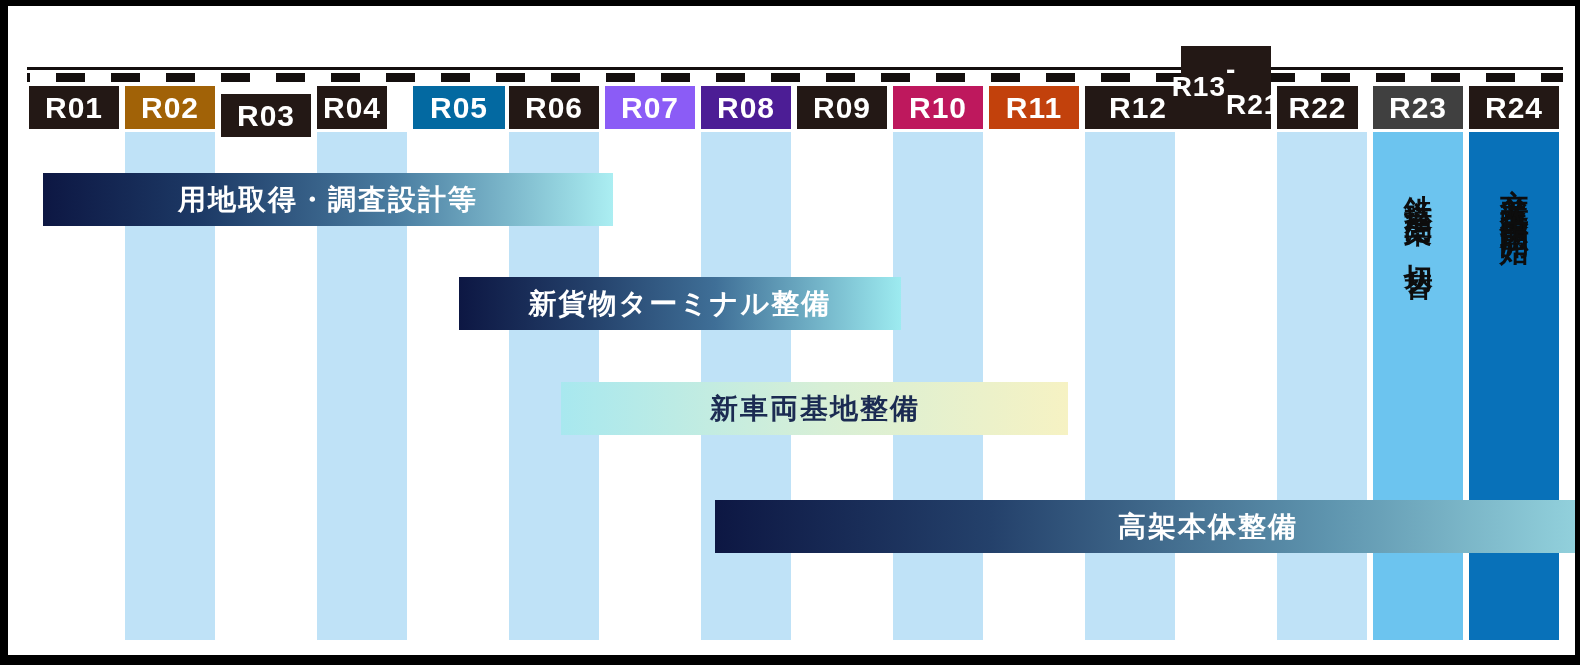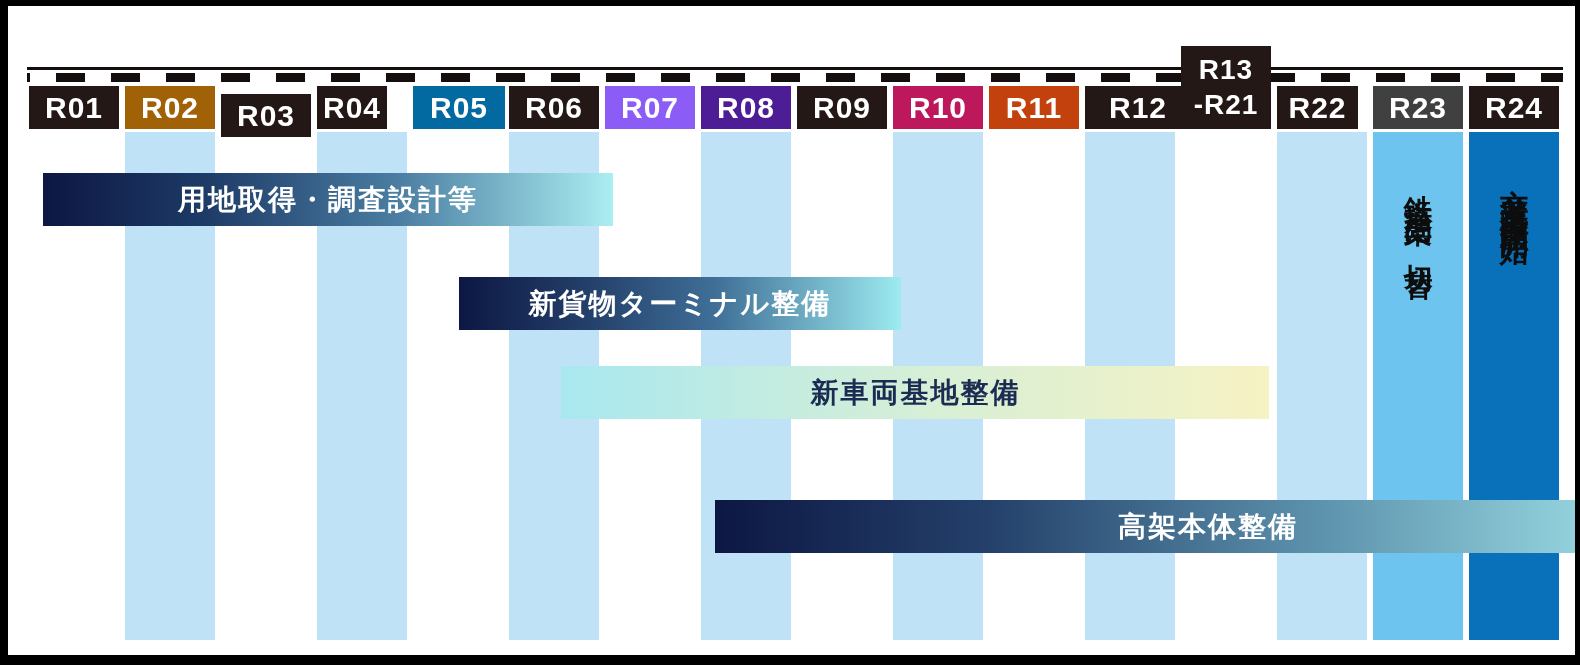--- a/index.html
+++ b/index.html
@@ -20,21 +20,21 @@
     position:absolute;top:73px;left:27px;width:1536px;height:9px;z-index:1;
     background:repeating-linear-gradient(90deg,#140f0e 0 3px,#ffffff 3px 29px,#140f0e 29px 55px);
   }
   .stripe{position:absolute;top:132px;height:508px;z-index:0;}
   .year-label{
     position:absolute;top:86px;height:43px;z-index:3;
     display:flex;align-items:center;justify-content:center;
     color:#ffffff;font-size:30px;font-weight:600;letter-spacing:1px;
   }
   .year-label.tall{
-    top:46px;height:83px;flex-direction:column;justify-content:center;
+    top:46px;height:83px;flex-direction:row;justify-content:center;
     line-height:1.22;font-size:28px;
   }
   .task-bar{
     position:absolute;height:53px;z-index:2;white-space:nowrap;
     display:flex;align-items:center;justify-content:center;
     font-size:28px;font-weight:700;letter-spacing:2px;margin-left:14px;
   }
   .vlabel-wrap{position:absolute;z-index:2;display:flex;justify-content:center;}
   .vlabel{
     writing-mode:vertical-rl;text-orientation:upright;
@@ -101,21 +101,21 @@
     <div class="stripe" style="left: 1373px; width: 90px; background: rgb(108, 196, 239);"></div>
     <div class="year-label" style="left: 1373px; width: 90px; background: #404040;">
       <span>R23</span>
     </div>
     <div class="stripe" style="left: 1469px; width: 90px; background: rgb(8, 113, 185);"></div>
     <div class="year-label" style="left: 1469px; width: 90px; background: rgb(35, 24, 21);">
       <span>R24</span>
     </div>
     <div class="task-bar" style="left: 29px; width: 570px; top: 173px; background: linear-gradient(90deg, rgb(13, 23, 67) 0%, rgb(29, 58, 102) 28%, rgb(74, 125, 161) 62%, rgb(171, 238, 242) 100%); color: rgb(255, 255, 255);">用地取得・調査設計等</div>
     <div class="task-bar" style="left: 444.68px; width: 442.32px; top: 277px; background: linear-gradient(90deg, rgb(13, 23, 67) 0%, rgb(36, 65, 107) 30%, rgb(63, 111, 151) 58%, rgb(157, 235, 240) 100%); color: rgb(255, 255, 255);">新貨物ターミナル整備</div>
-    <div class="task-bar" style="left: 547.4px; width: 708px; top: 366px; background: linear-gradient(90deg, rgb(168, 232, 239) 0%, rgb(215, 239, 214) 52%, rgb(246, 242, 195) 100%); color: rgb(27, 43, 82);">新車両基地整備</div>
+    <div class="task-bar" style="left: 547.4px; width: 507px; top: 382px; background: linear-gradient(90deg, rgb(168, 232, 239) 0%, rgb(215, 239, 214) 52%, rgb(246, 242, 195) 100%); color: rgb(27, 43, 82);">新車両基地整備</div>
     <div class="task-bar" style="left: 701px; width: 986px; top: 500px; background: linear-gradient(90deg, rgb(13, 23, 67) 0%, rgb(36, 65, 107) 28%, rgb(94, 148, 174) 62%, rgb(172, 239, 243) 100%); color: rgb(255, 255, 255);">高架本体整備</div>
     <div class="vlabel-wrap" style="left: 1373px; width: 90px; top: 172px;">
       <span class="vlabel" style="font-weight: 600;">鉄道高架に切替</span>
     </div>
     <div class="vlabel-wrap" style="left: 1469px; width: 90px; top: 165px;">
       <span class="vlabel">交差道路供用開始</span>
     </div>
   </div>
 <div class="frame-border"></div>
 

